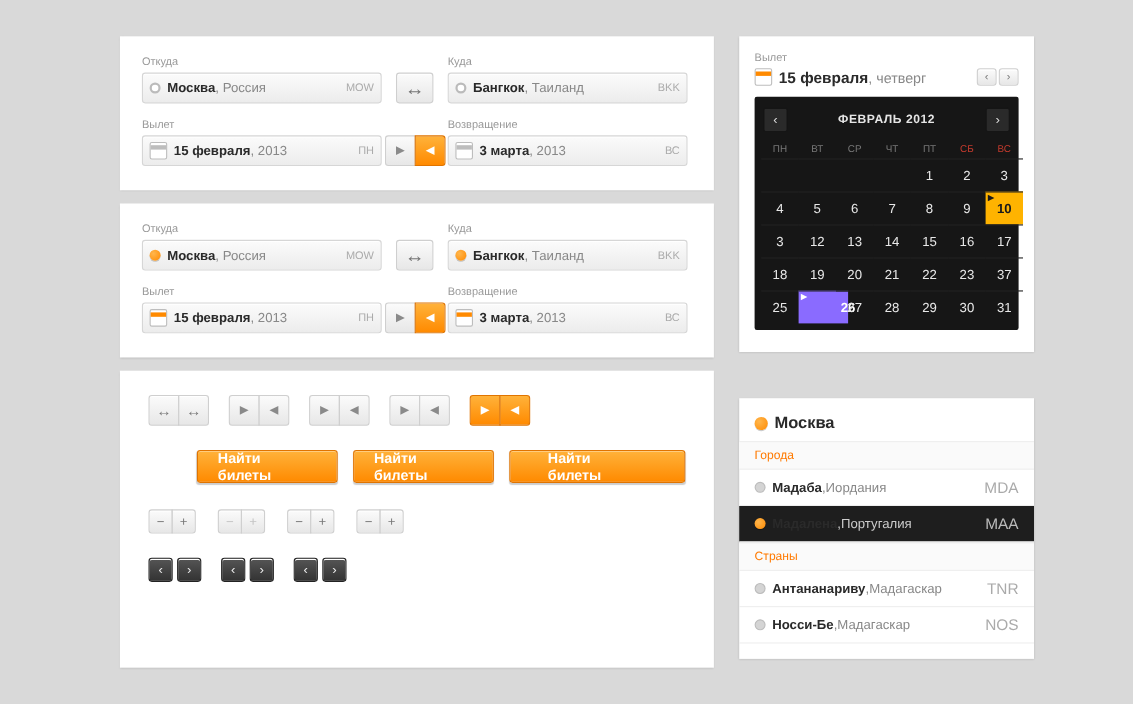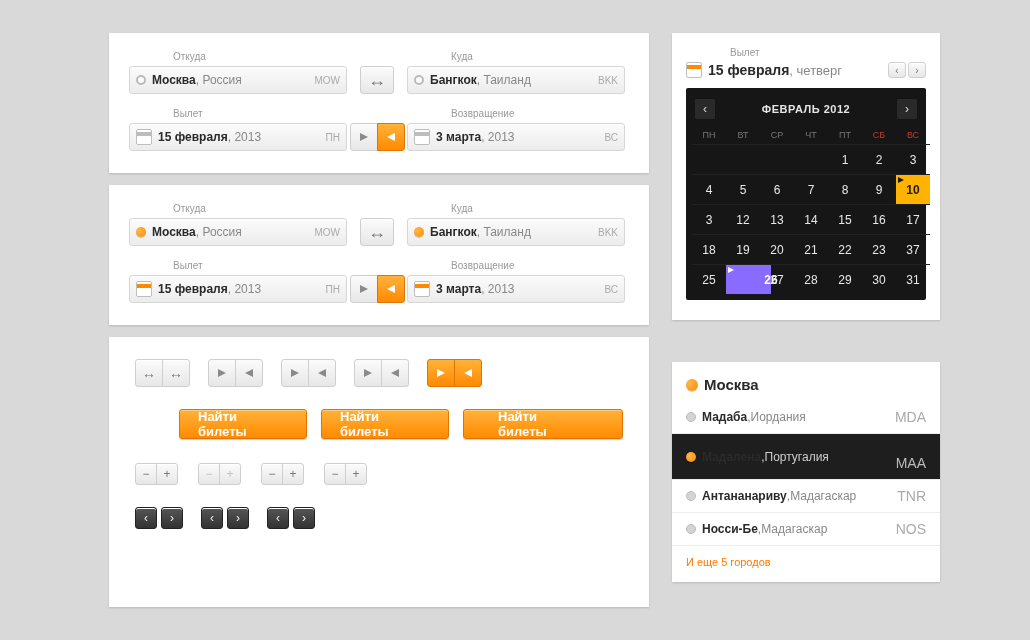--- a/index.html
+++ b/index.html
@@ -9,21 +9,21 @@
     font-size: 13px;
     color: #333;
     width: 1030px;
     height: 640px;
     overflow: hidden;
   }
   .stage { position: relative; width: 1030px; height: 640px; }
   .card { position: absolute; background: #fff; box-shadow: 0 1px 2px rgba(0,0,0,.15); }
 
   
-  .lbl { font-size: 10px; color: #999; margin-bottom: 4px; margin-left: 44px; }
+  .lbl { font-size: 10px; color: #999; margin-bottom: 4px; }
   .col { display: flex; flex-direction: column; }
 
   .field {
     background: linear-gradient(#fbfbfb,#ececec);
     border: 1px solid #d6d6d6;
     border-radius: 3px;
     height: 28px;
     display: flex; align-items: center;
     padding: 0 6px;
     font-size: 12px;
@@ -179,21 +179,21 @@
     border-bottom: 1px solid #eee; border-top: 1px solid #eee;
     background: #fafafa;
   }
   .sitem {
     display:flex; align-items:center; padding: 8px 14px; font-size:12px;
     border-bottom: 1px solid #eee;
   }
   .sitem .code { margin-left:auto; font-size:14px; color:#aaa; }
   .sitem.active { background:#1e1e1e; color:#fff; }
   .sitem.active .muted { color:#ccc; }
-  .sitem.active .code { color:#bbb;margin-top:13px; }
+  .sitem.active .code { color:#bbb; }
   .more { font-size:11px; color:#ff7a00; padding: 10px 14px 0; }
 
   
   .gallery { padding: 22px 26px; }
   .gallery .growup { display:flex; gap:18px; align-items:center; }
   .gallery .row2 { display:flex; gap:14px; margin-top:22px;padding-left:44px; }
   .gallery .row3 { display:flex; gap:20px; margin-top:24px; }
   .pm { display:flex; }
   .pm .sq { border-radius:0; }
   .pm .sq:first-child { border-radius:3px 0 0 3px; margin-right:-1px; }
@@ -470,48 +470,49 @@
           <div class="celld">31</div>
         </div>
     </div>
   </div>
 
   <div class="card suggest" style="left:672px; top:362px; width:268px;">
     <div class="header">
       <span class="pin orange" style="width:12px;height:12px"></span>
       <span class="strong">Москва</span>
     </div>
+    <div class="sect">Города</div>
     <div id="cities">
         <div class="sitem">
           <span class="pin gray"></span>
           <span class="strong">Мадаба</span>
           <span class="muted">,</span>
           <span class="muted">Иордания</span>
           <span class="code">MDA</span>
         </div>
         <div class="sitem active">
           <span class="pin orange"></span>
           <span class="strong">Мадалена</span>
           <span class="muted">,</span>
           <span class="muted">Португалия</span>
           <span class="code">MAA</span>
         </div>
       </div>
+    <div class="sect">Страны</div>
     <div id="countries">
         <div class="sitem">
           <span class="pin gray"></span>
           <span class="strong">Антананариву</span>
           <span class="muted">,</span>
           <span class="muted">Мадагаскар</span>
           <span class="code">TNR</span>
         </div>
         <div class="sitem">
           <span class="pin gray"></span>
           <span class="strong">Носси-Бе</span>
           <span class="muted">,</span>
           <span class="muted">Мадагаскар</span>
           <span class="code">NOS</span>
         </div>
       </div>
-    <div class="more">И еще 5 городов</div>
   </div>
 
 </div>
 
 </body></html>

